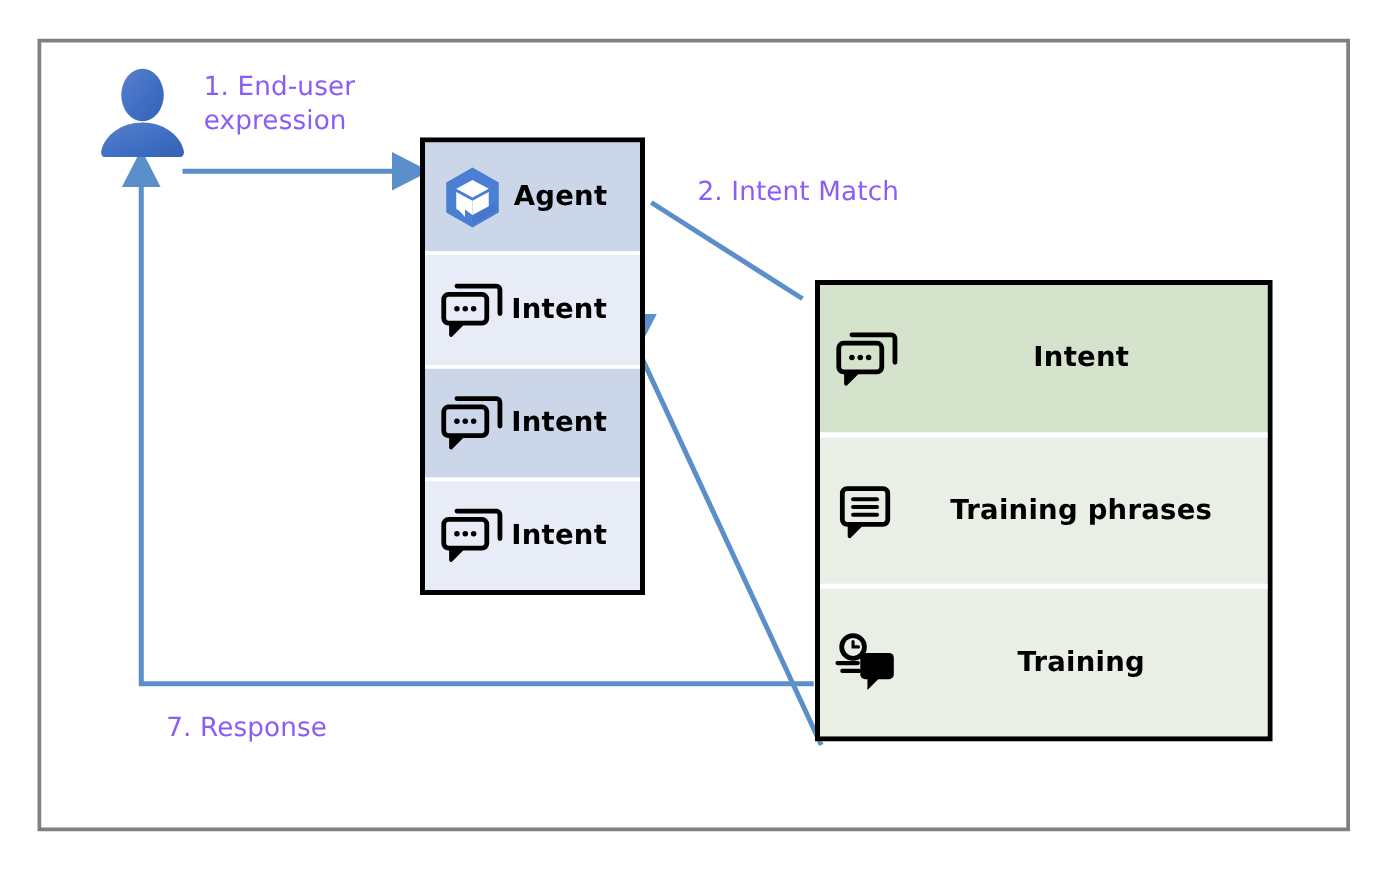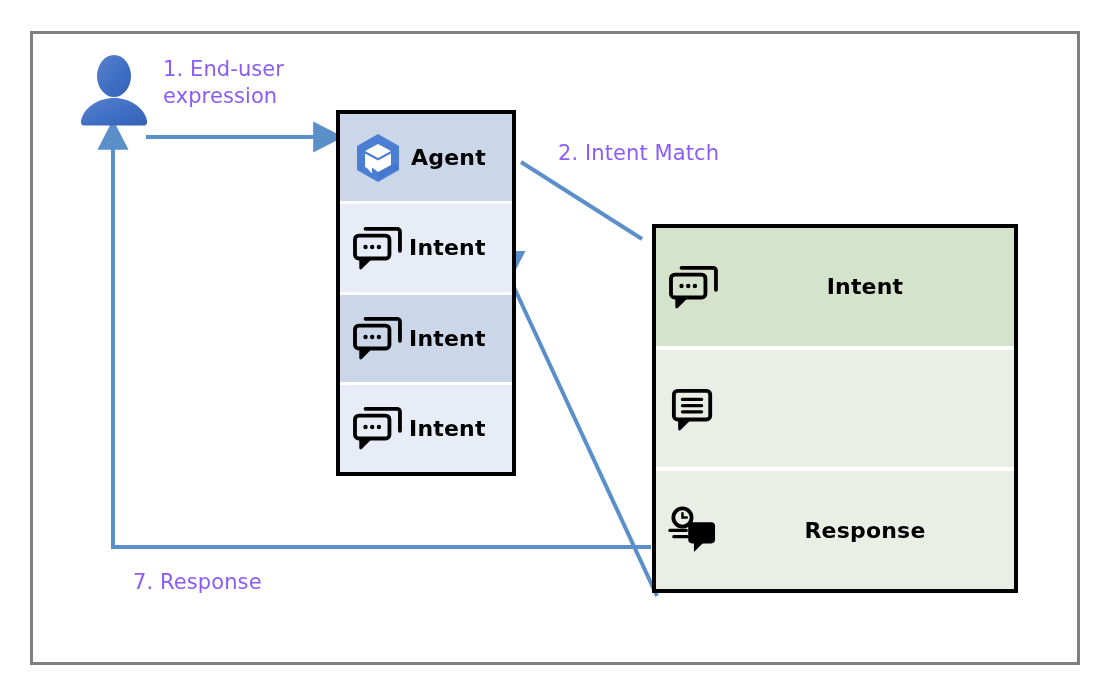--- a/index.html
+++ b/index.html
@@ -173,29 +173,30 @@
   <div class="detail-row light">
     <span class="detail-icon">
       <svg viewBox="0 0 48 46" width="46" height="44">
         <rect x="4" y="4" width="38" height="30" rx="4" fill="none" stroke="#000" stroke-width="4"></rect>
         <path d="M10 34 L10 44 L20 34" fill="#000" stroke="#000" stroke-width="3" stroke-linejoin="round"></path>
         <line x1="13" y1="13" x2="33" y2="13" stroke="#000" stroke-width="3.4" stroke-linecap="round"></line>
         <line x1="13" y1="19.5" x2="33" y2="19.5" stroke="#000" stroke-width="3.4" stroke-linecap="round"></line>
         <line x1="13" y1="26" x2="33" y2="26" stroke="#000" stroke-width="3.4" stroke-linecap="round"></line>
       </svg>
     </span>
+    <span class="detail-label">Training phrases</span>
   </div>
 
 
   <div class="detail-row light">
     <span class="detail-icon">
       <svg viewBox="0 0 54 48" width="52" height="46">
         <circle cx="16" cy="11" r="9.5" fill="none" stroke="#000" stroke-width="4"></circle>
         <path d="M16 6.5 L16 11 L20.5 11" fill="none" stroke="#000" stroke-width="2.6" stroke-linecap="round"></path>
         <line x1="3" y1="24.5" x2="20" y2="24.5" stroke="#000" stroke-width="3.4" stroke-linecap="round"></line>
         <line x1="7" y1="31" x2="21" y2="31" stroke="#000" stroke-width="3.4" stroke-linecap="round"></line>
         <rect x="22" y="16" width="28" height="22" rx="4" fill="#000"></rect>
         <path d="M28 37 L28 47 L38 37 z" fill="#000"></path>
       </svg>
     </span>
-    <span class="detail-label">Response</span>
+    <span class="detail-label">Training</span>
   </div>
 </div>
 
 </body></html>

